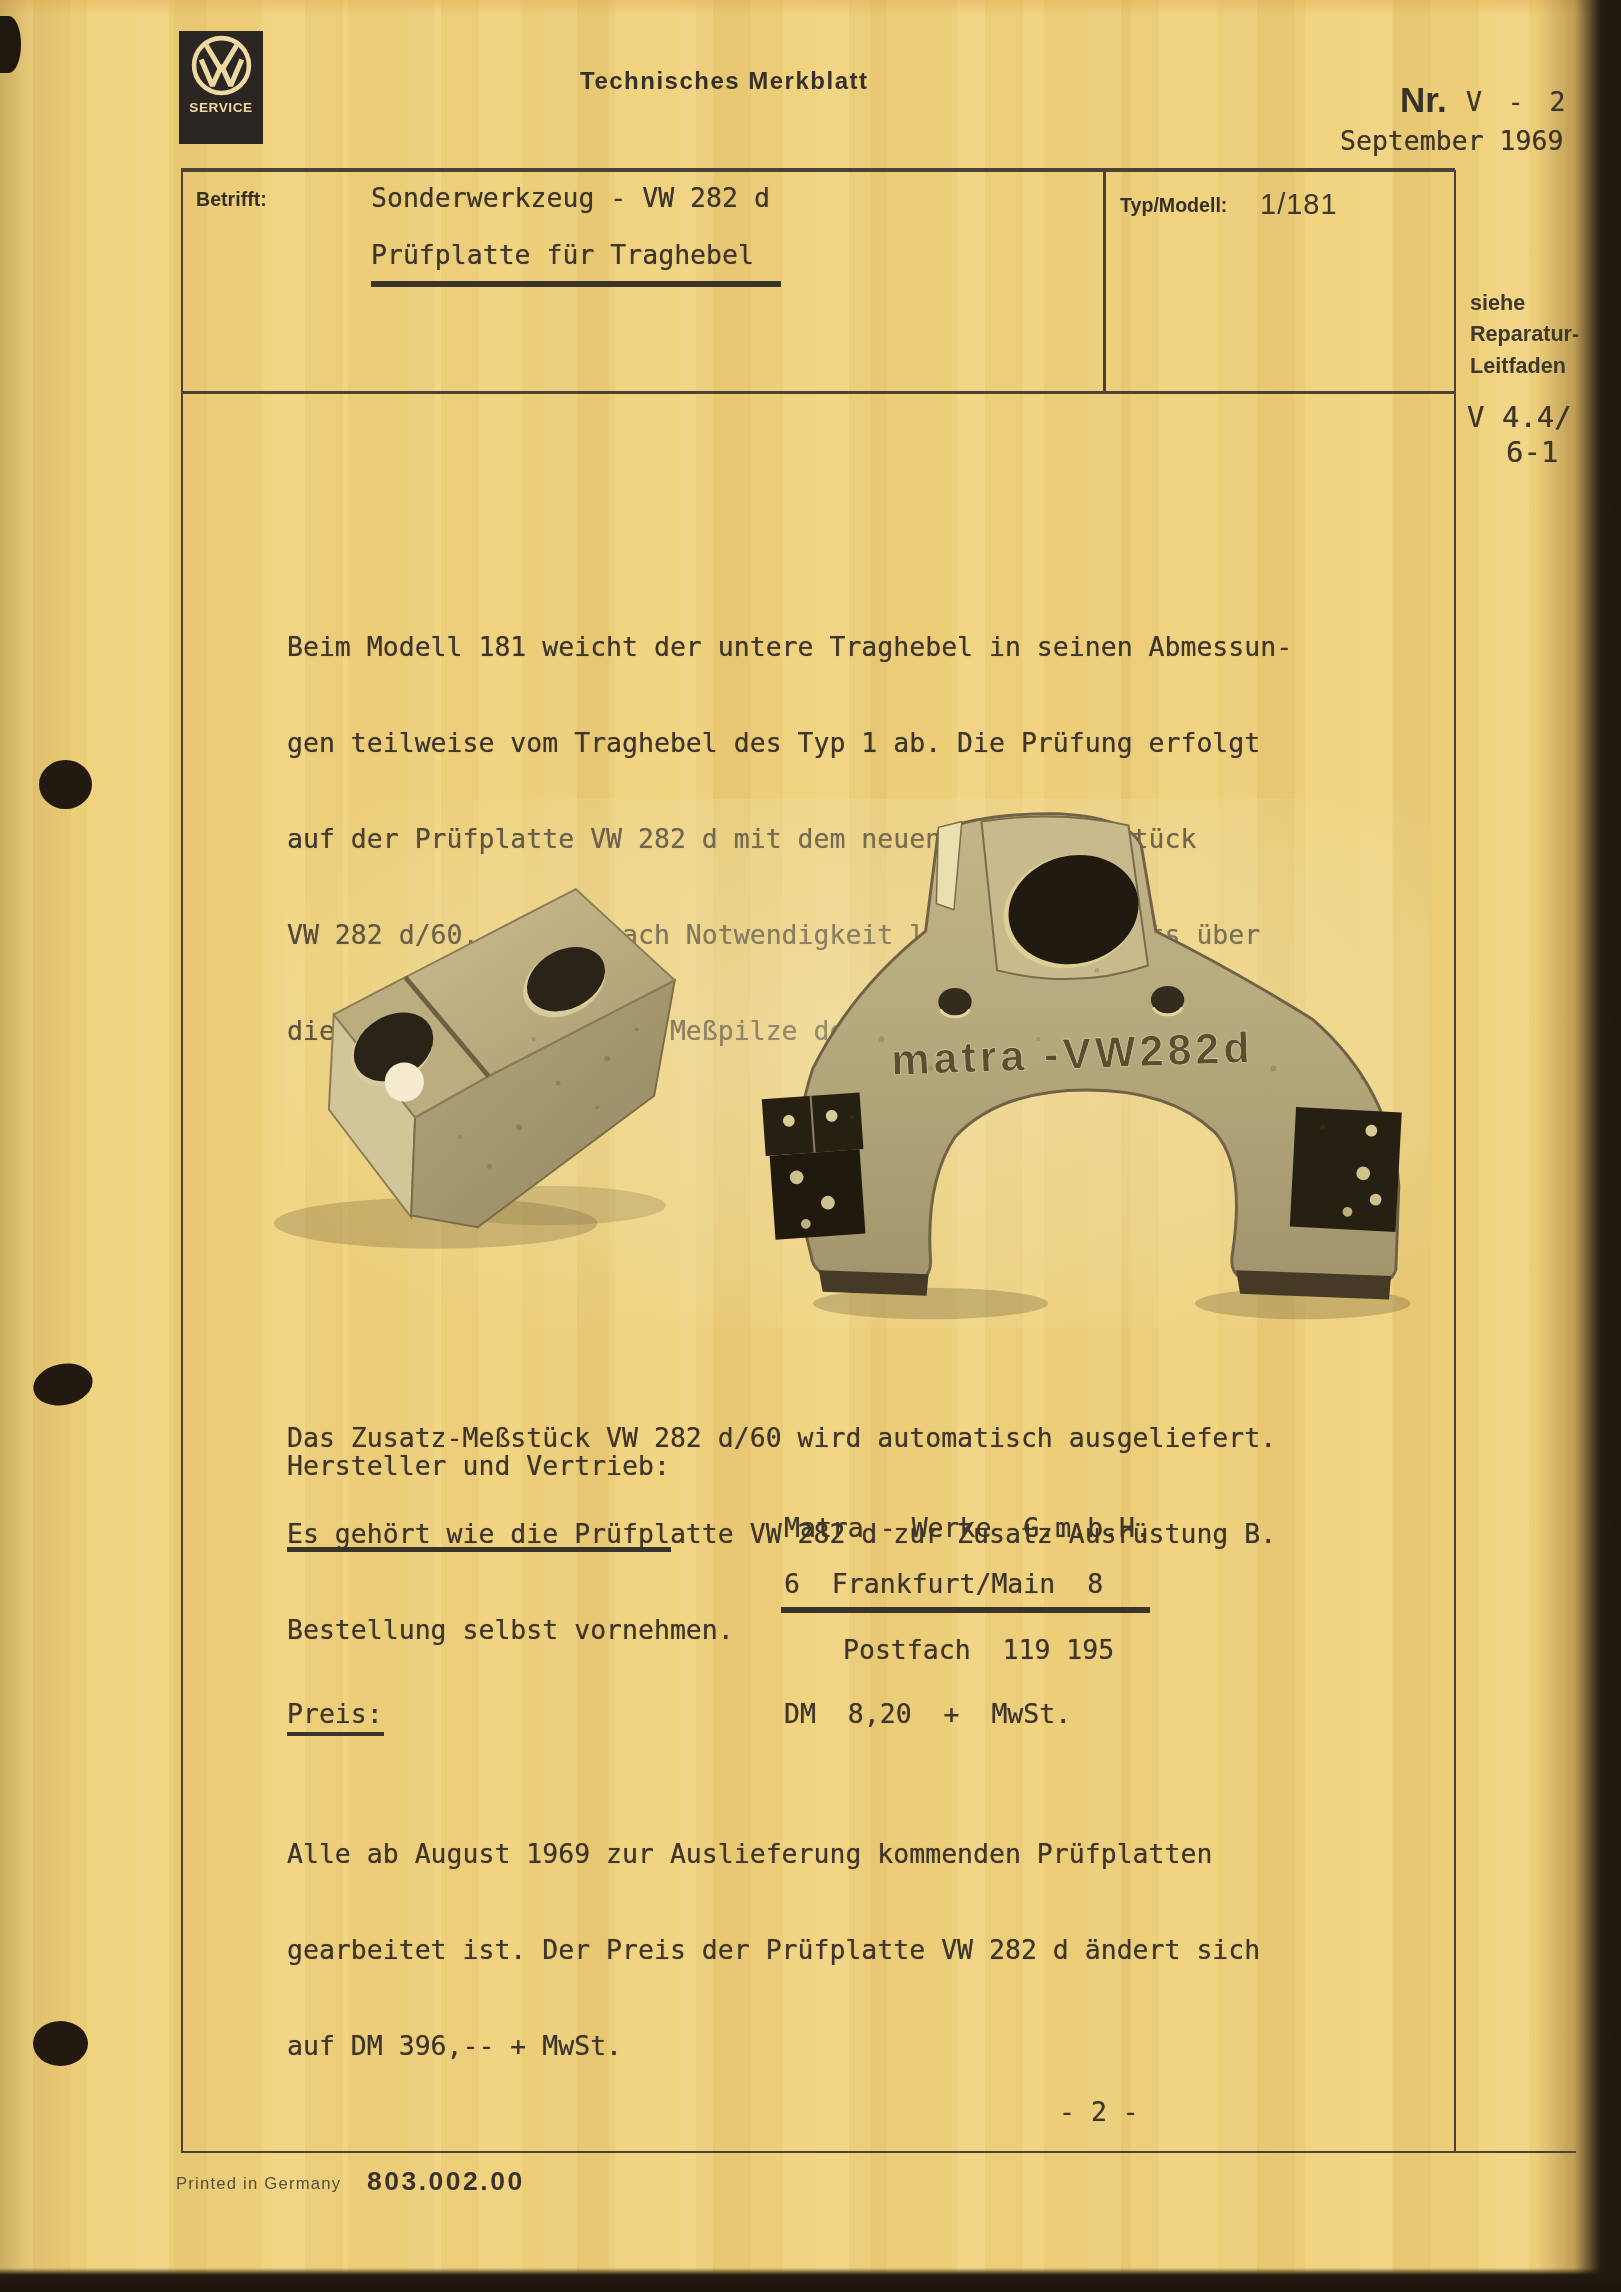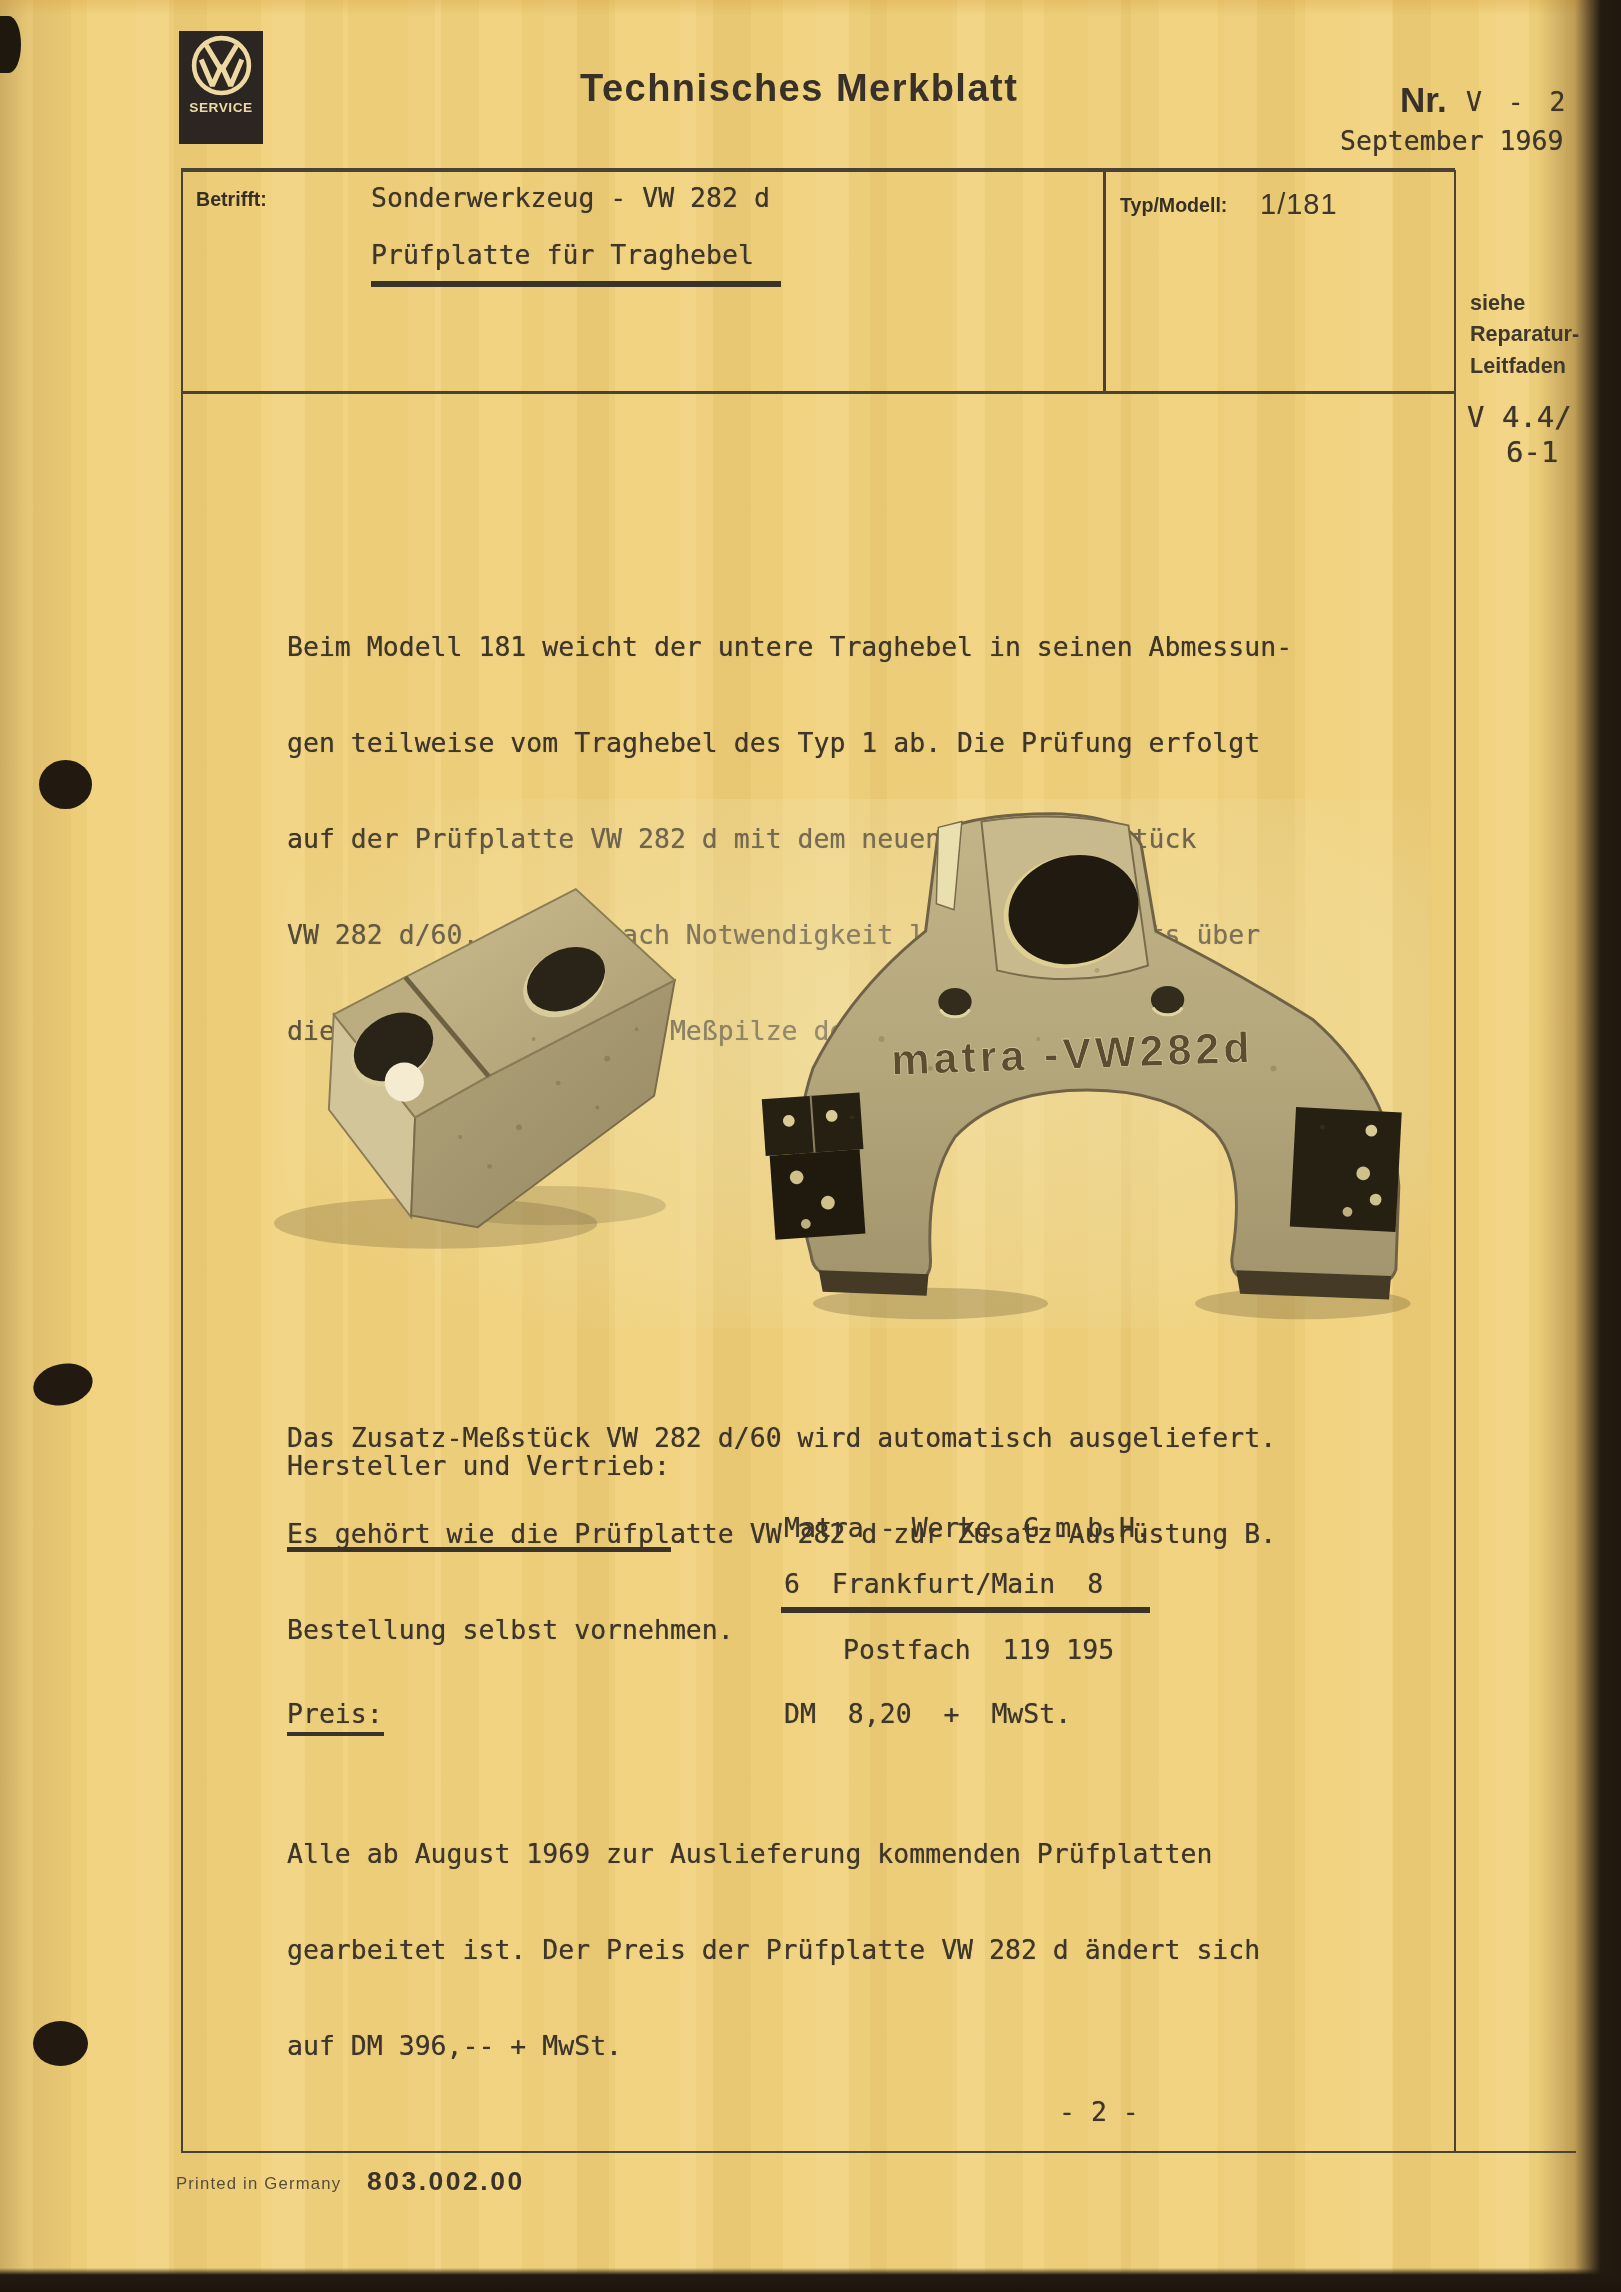--- a/index.html
+++ b/index.html
@@ -21,21 +21,21 @@
   .sans{font-family:"Liberation Sans", sans-serif; color:#352f26;}
   .abs{position:absolute;}
   .body-text{font-size:26.5px;line-height:32px;}
   .rule{position:absolute;background:#4a4234;}
   .hole{position:absolute;background:#221a10;border-radius:50%;}
   .uline{position:absolute;background:#3a332a;}
   
   #logo-box{position:absolute;left:179px;top:31px;width:84px;height:113px;background:#2b2622;
     display:flex;flex-direction:column;align-items:center;justify-content:flex-start;}
   #logo-box .service{color:#eed9a2;font-weight:bold;font-size:13.7px;letter-spacing:0.5px;margin-top:2px;}
-  #doc-title{position:absolute;left:580px;top:67px;font-size:38px;font-weight:bold;letter-spacing:1.5px;color:#37312a;}
+  #doc-title{position:absolute;left:580px;top:67px;font-size:24px;font-weight:bold;letter-spacing:1.5px;color:#37312a;}
   #nr-label{position:absolute;left:1400px;top:80px;font-size:35px;font-weight:bold;color:#37312a;}
   #nr-value{position:absolute;left:1466px;top:86px;font-size:26.5px;letter-spacing:4.9px;}
   #date{position:absolute;left:1340px;top:125px;font-size:26.5px;}
   
   .betrifft-label{left:196px;top:188px;font-size:19.6px;font-weight:bold;}
   .typ-label{left:1120px;top:194px;font-size:19.6px;font-weight:bold;}
   .typ-value{left:1260px;top:188px;font-size:29px;color:#3e372c;letter-spacing:1px;}
   
   .sb{font-size:21.6px;font-weight:bold;color:#3f382c;}
   

